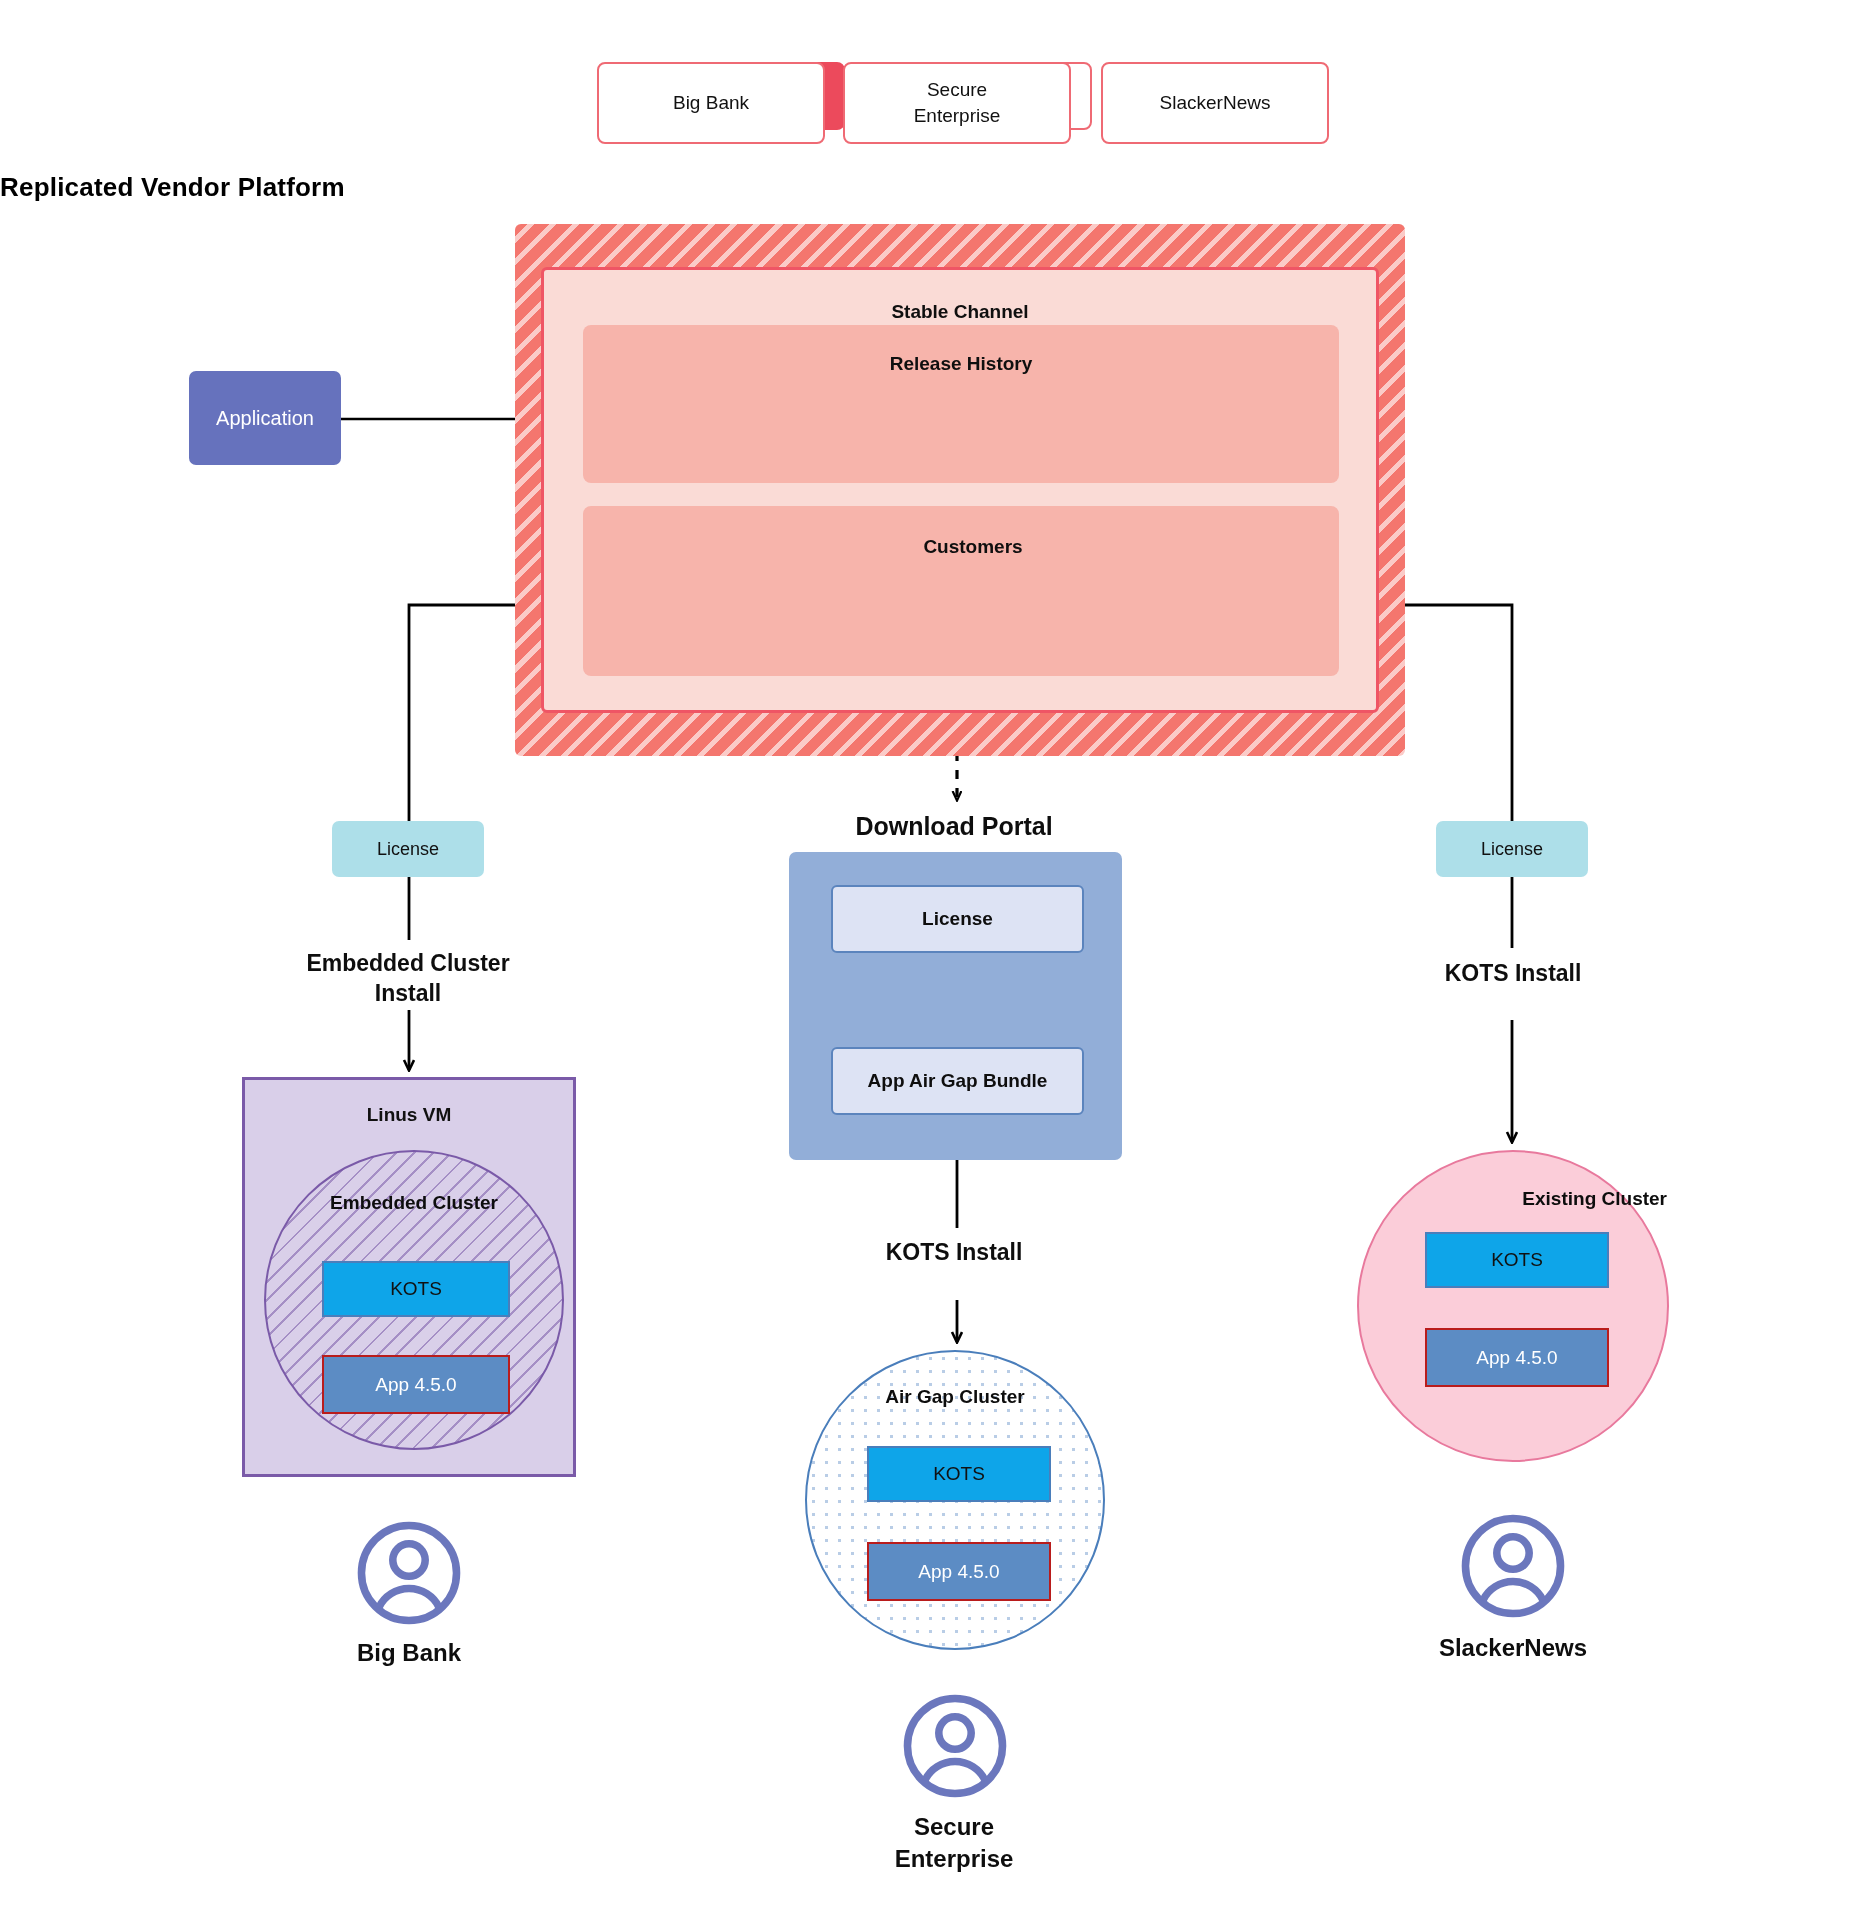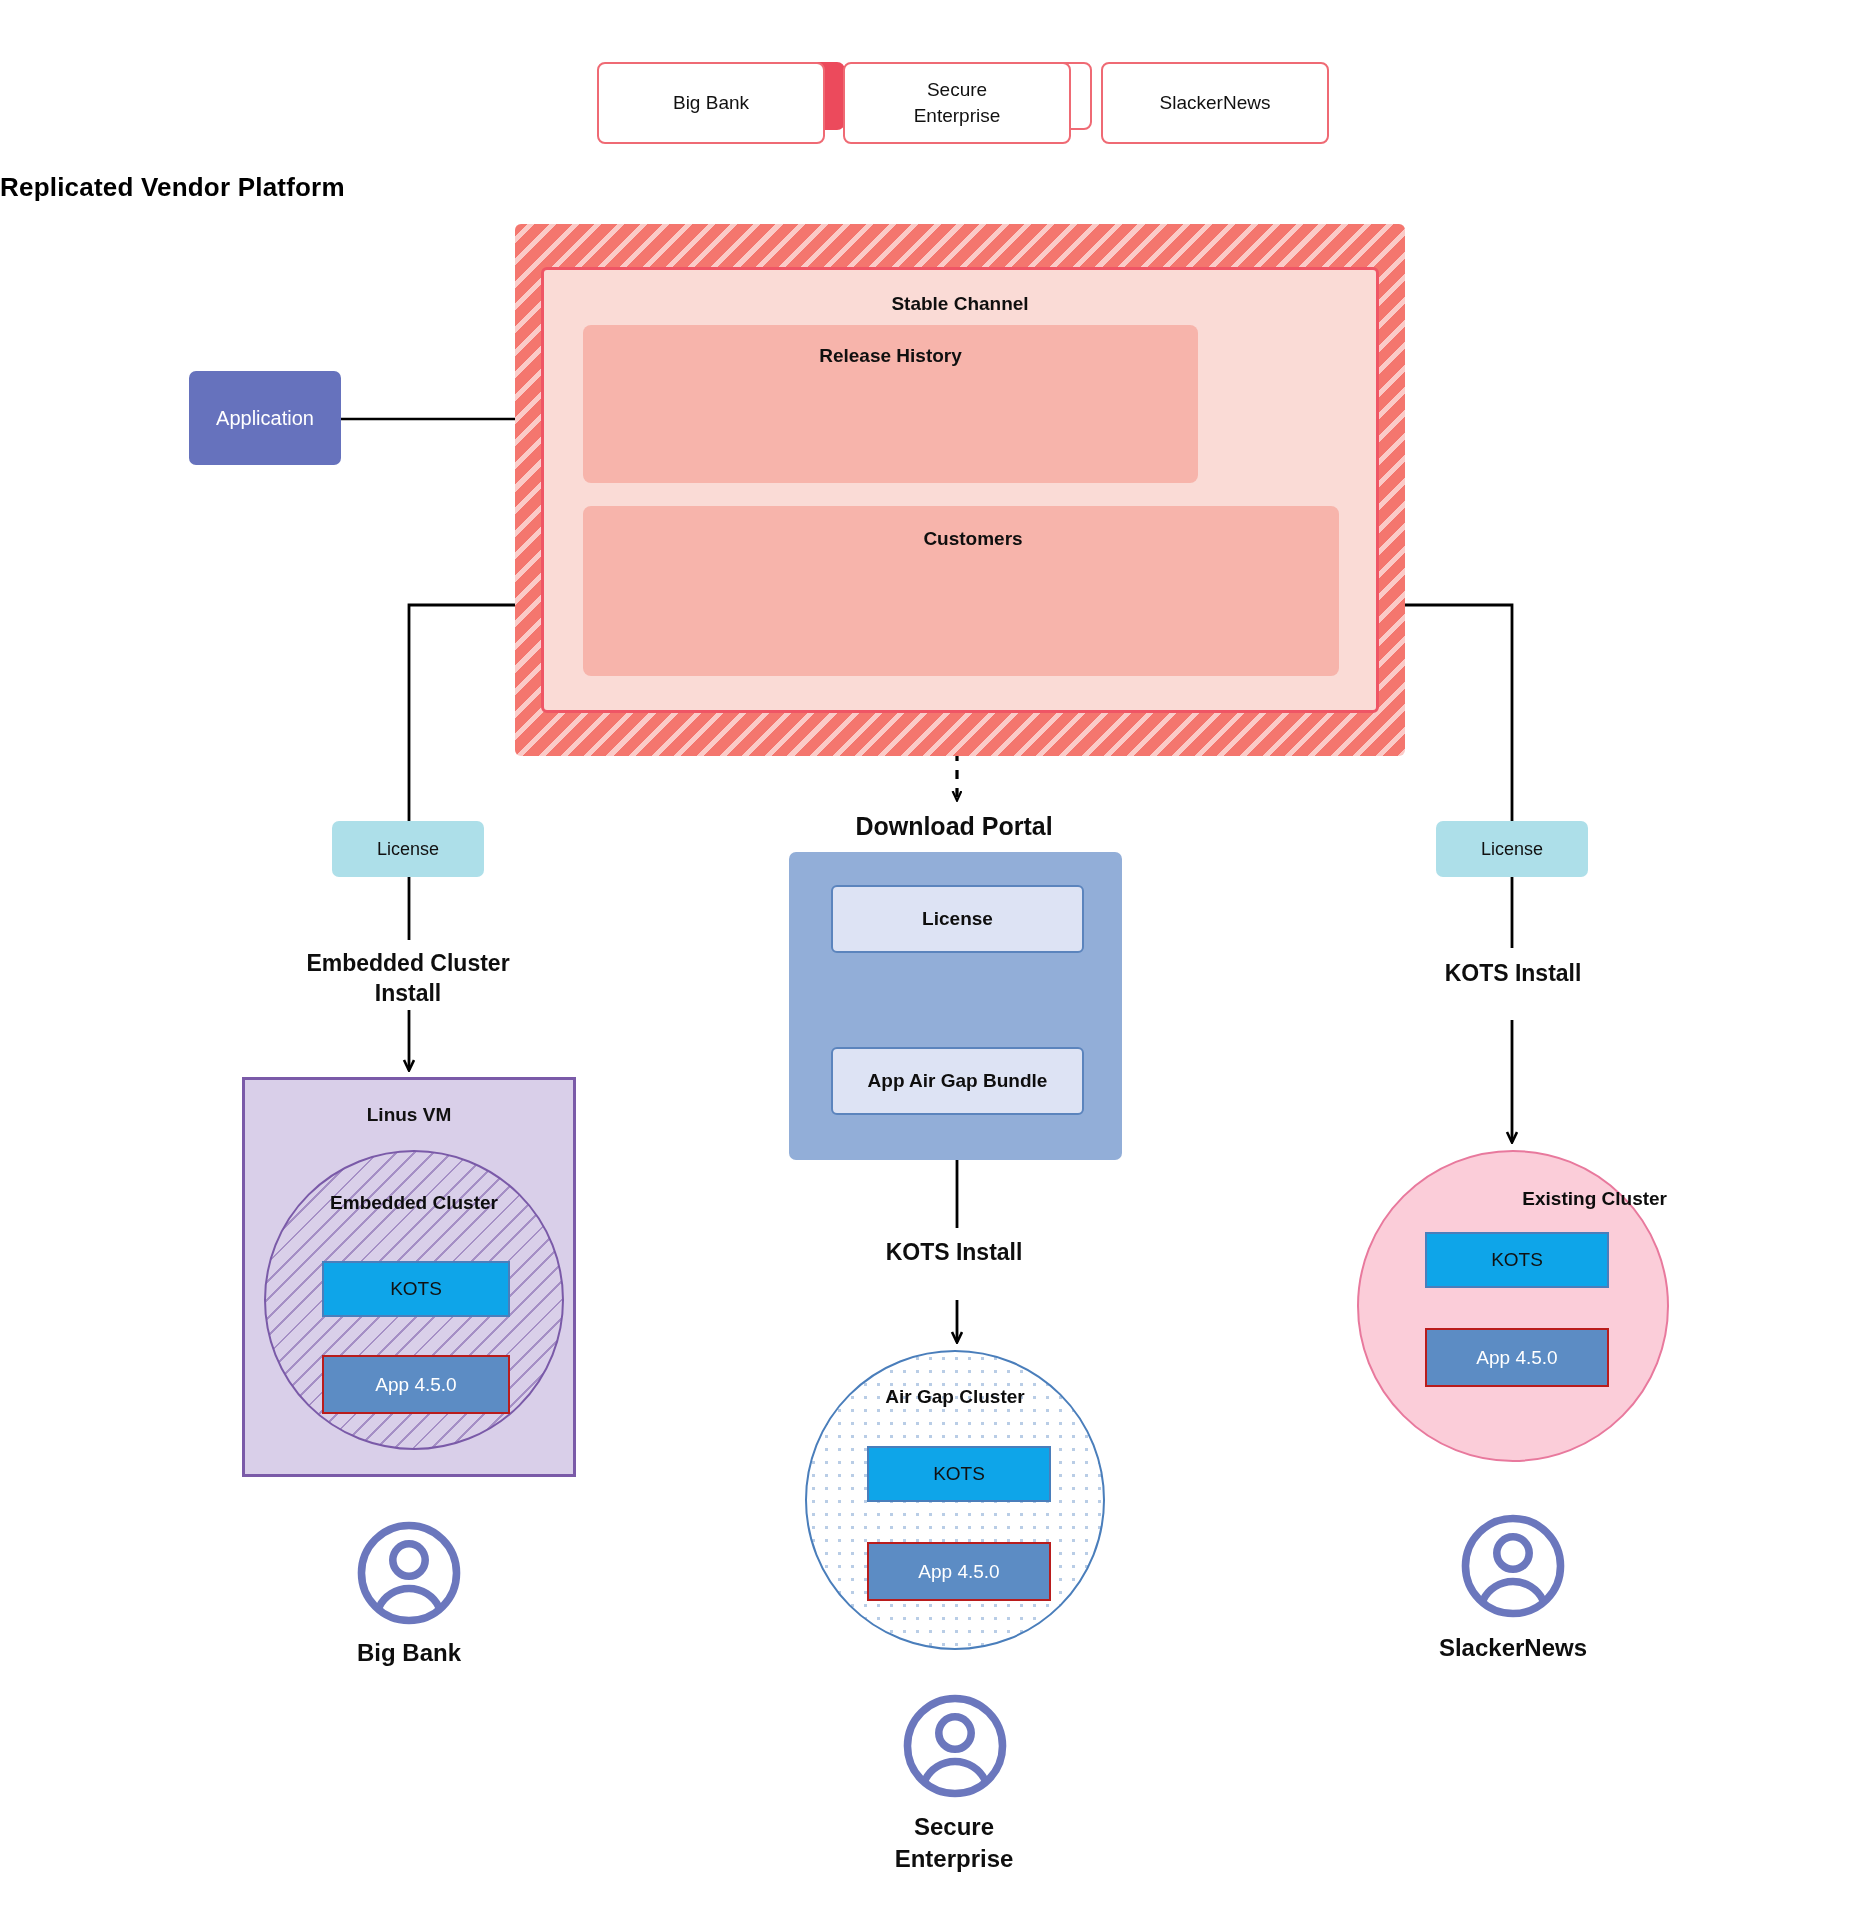--- a/index.html
+++ b/index.html
@@ -35,26 +35,26 @@
         rgba(244,118,110,0) 16px);
   }
   #stable-channel{
     left:541px;top:267px;width:838px;height:446px;
     background:#fadbd6;
     border:3px solid #ef5565;
     border-radius:6px;
   }
   .section-title{
     position:absolute;left:0;right:0;
-    font-size:19px;font-weight:600;text-align:center;color:#0f0f0f;
+    font-size:19px;font-weight:600;text-align:center;color:#0f0f0f;margin-top:8px;
   }
   #stable-channel-title{top:23px;}
 
   #release-history{
-    left:583px;top:325px;width:615px;height:158px;
+    left:583px;top:325px;width:756px;height:158px;
     background:#f7b4ab;border-radius:8px;
   }
   #release-history-title{top:20px;}
   .release-chip{
     position:absolute;top:62px;height:68px;width:235px;
     border-radius:8px;font-size:20px;
   }
   #release-0{left:610px;background:#ec4a5c;border:2px solid #ec4a5c;color:#ffffff;}
   #release-1{left:857px;background:#ffffff;border:2.5px solid #ef6a74;color:#111111;}
 

